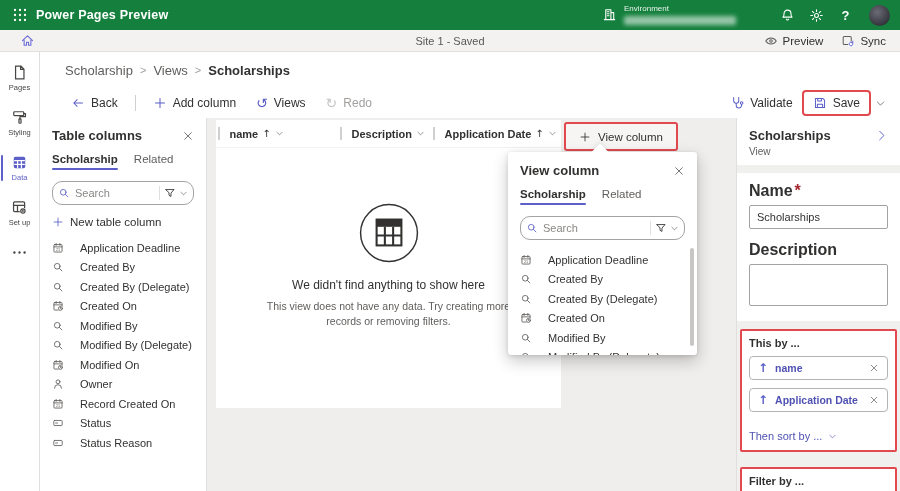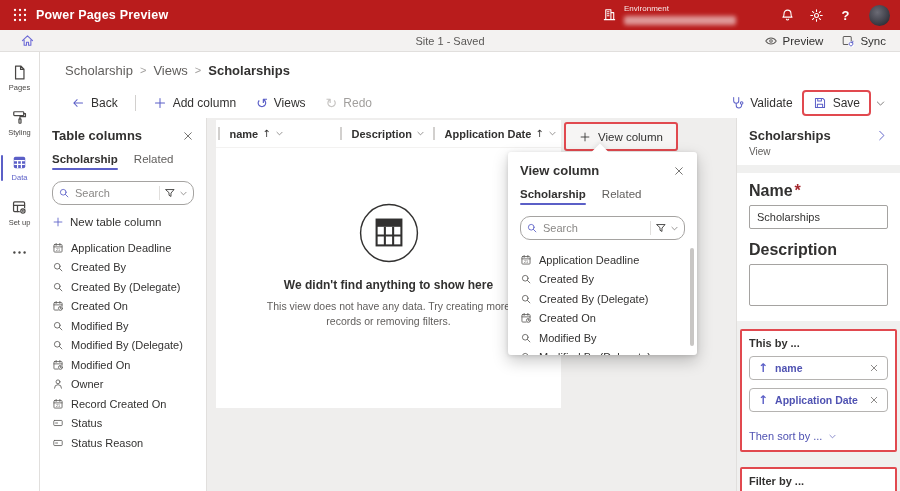--- a/index.html
+++ b/index.html
@@ -2,21 +2,21 @@
 <html><head>
 <meta charset="utf-8">
 <style>
   *{margin:0;padding:0;box-sizing:border-box;}
   html,body{width:900px;height:491px;overflow:hidden;}
   body{font-family:"Liberation Sans","DejaVu Sans",sans-serif;color:#323130;background:#efeeed;font-size:12px;}
   .ic{display:inline-flex;align-items:center;justify-content:center;}
   .ic svg{width:100%;height:100%;display:block;}
 
   
-  .topbar{height:30px;background:#b91c1c;display:flex;align-items:center;color:#fff;padding:0 10px;position:relative;}
+  .topbar{height:30px;background:#15803d;display:flex;align-items:center;color:#fff;padding:0 10px;position:relative;}
   .waffle{width:16px;height:16px;margin:0 8px 0 2px;color:#fff;cursor:pointer;}
   .apptitle{font-size:12.5px;font-weight:bold;letter-spacing:.2px;}
   .topright{margin-left:auto;display:flex;align-items:center;gap:14px;}
   .envblock{display:flex;align-items:center;gap:7px;margin-right:30px;}
   .envicon{width:15px;height:15px;color:#fff;}
   .envtext{display:flex;flex-direction:column;line-height:1.1;}
   .envlabel{font-size:8px;opacity:.9;}
   .envname{width:112px;height:9px;margin-top:2px;background:rgba(255,255,255,.55);border-radius:2px;filter:blur(2px);}
   .topicon{width:15px;height:15px;color:#fff;cursor:pointer;}
   .qmark{font-size:13px;font-weight:bold;width:15px;text-align:center;cursor:pointer;}
@@ -72,38 +72,38 @@
   .searchbox{margin-top:10px;height:24px;border:1px solid #a5a3a1;border-radius:10px;display:flex;align-items:center;padding:0 5px;background:#fff;}
   .searchic{width:12px;height:12px;color:#5b5fc7;margin-right:5px;}
   .searchbox input{border:none;outline:none;flex:1;min-width:0;font-size:11px;font-family:inherit;color:#323130;background:transparent;}
   .searchbox input::placeholder{color:#8a8886;}
   .sdiv{width:1px;height:14px;background:#e1dfdd;margin:0 4px;}
   .funnelic{width:12px;height:12px;color:#323130;cursor:pointer;}
   .smallchev{width:9px;height:9px;color:#605e5c;margin-left:3px;cursor:pointer;}
   .newcol{display:flex;align-items:center;gap:6px;margin-top:11px;font-size:11.5px;color:#323130;cursor:pointer;}
   .newcol .ic{width:12px;height:12px;color:#5b5fc7;}
   .collist{margin-top:10px;}
-  .colitem{display:flex;align-items:center;gap:7px;height:19.5px;font-size:11px;color:#323130;cursor:pointer;}
+  .colitem{display:flex;align-items:center;gap:16px;height:19.5px;font-size:11px;color:#323130;cursor:pointer;}
   .colitem .ic{width:12px;height:12px;color:#605e5c;flex:none;}
 
   
   .gridarea{flex:1;position:relative;min-width:0;}
   .gridblock{position:absolute;left:9px;top:2px;width:345px;height:288px;background:#fff;}
   .ghead{display:flex;height:28px;border-bottom:1px solid #f3f2f1;}
   .gh{display:flex;align-items:center;gap:4px;padding-left:2px;cursor:pointer;}
   .gh:nth-of-type(1){width:122px;}
   .gh:nth-of-type(2){width:93px;}
   .gh:nth-of-type(3){width:130px;}
   .colbar{width:1.5px;height:13px;background:#d2d0ce;margin-right:6px;}
   .ghl{font-size:11px;font-weight:bold;}
   .ghu{font-size:10px;color:#323130;font-family:"DejaVu Sans",sans-serif;line-height:1;}
   .ghc{width:9px;height:9px;color:#605e5c;}
   .emptystate{margin-top:54px;display:flex;flex-direction:column;align-items:center;text-align:center;}
   .eicon{width:62px;height:62px;color:#323130;}
-  .etitle{margin-top:14px;font-size:12px;font-weight:bold;color:#323130;}
+  .etitle{margin-top:14px;font-size:12px;font-weight:normal;color:#323130;}
   .ebody{margin-top:7px;font-size:10.5px;color:#605e5c;width:270px;line-height:1.45;}
   .vcbtn{position:absolute;left:359px;top:6px;height:25px;display:flex;align-items:center;gap:7px;padding:0 13px;background:#f6f5f4;font-size:11.5px;color:#323130;cursor:pointer;border-radius:1px;}
   .vcbtn .ic{width:12px;height:12px;color:#323130;}
 
   
   .popup{position:absolute;left:301px;top:34px;width:189px;height:203px;background:#fff;border-radius:3px;box-shadow:0 6px 16px rgba(0,0,0,.22),0 1px 4px rgba(0,0,0,.12);padding:11px 12px 0;overflow:hidden;z-index:5;}
   .callout{position:absolute;left:387px;top:28px;width:12px;height:12px;background:#fff;transform:rotate(45deg);box-shadow:-2px -2px 4px rgba(0,0,0,.06);z-index:6;}
   .popscroll{position:absolute;right:3px;top:96px;width:4px;height:98px;background:#c8c6c4;border-radius:2px;}
 
   

